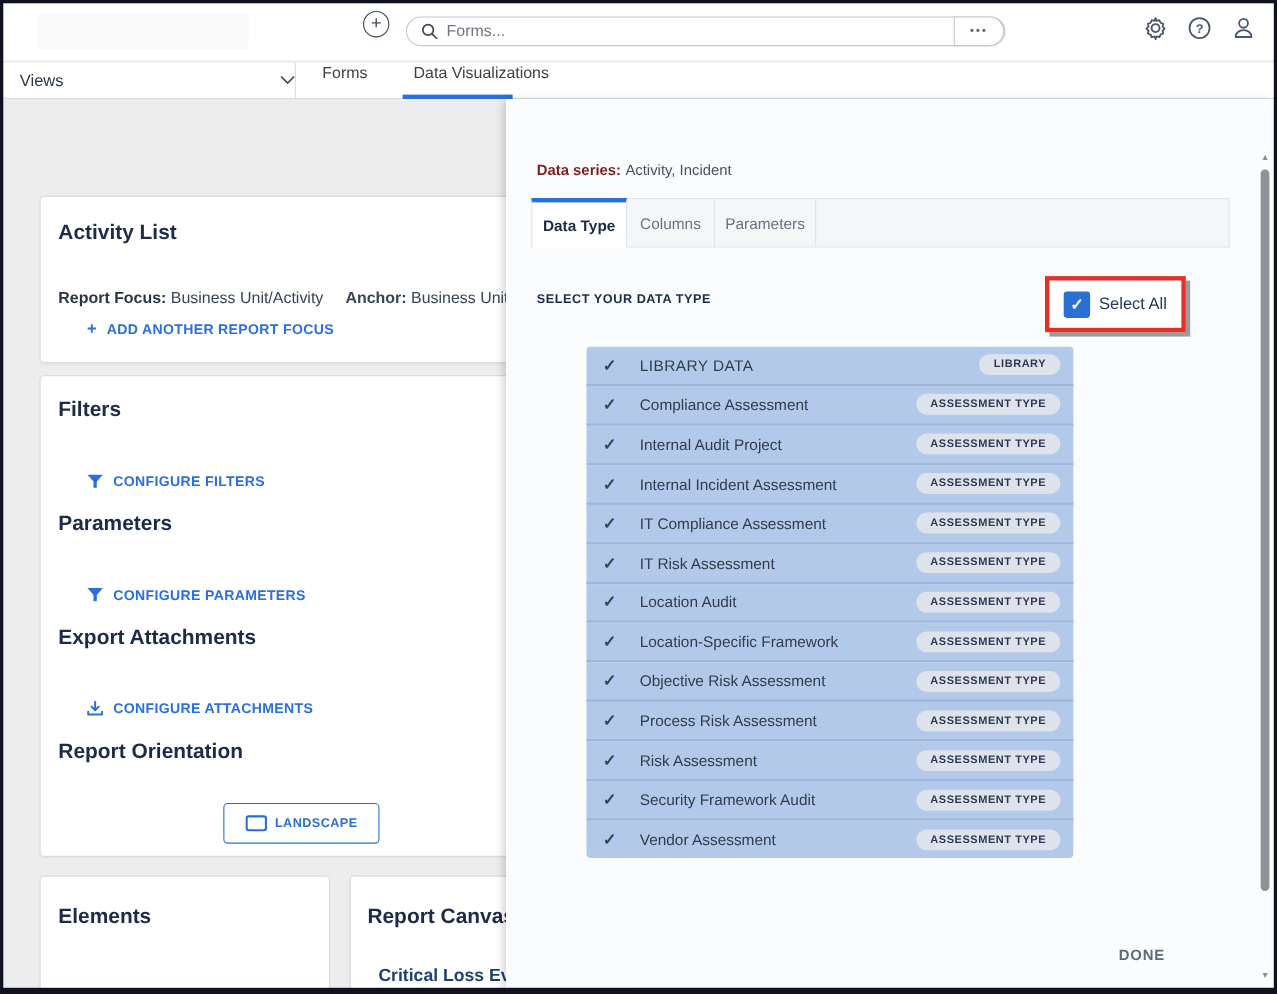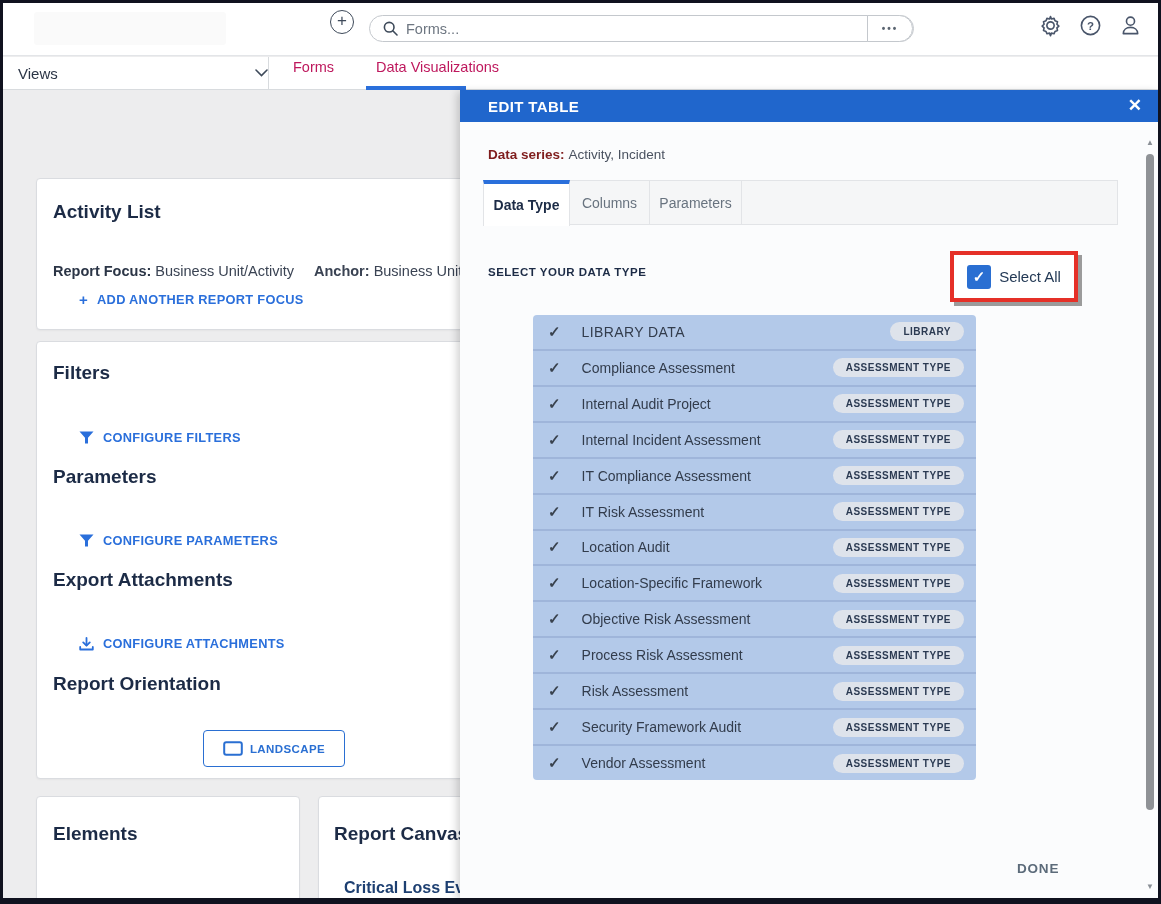--- a/index.html
+++ b/index.html
@@ -21,21 +21,21 @@
   .searchbox .mag { margin-left:13px; flex:0 0 auto; }
   .searchbox .ph { margin-left:8px; color:#6d7681; font-size:14.5px; }
   .search-more { position:absolute; right:0; top:-1px; height:27px; width:46px; border:1px solid #c4c8cd; border-radius:0 14px 14px 0; display:flex; align-items:center; justify-content:center; color:#5a6470; font-size:10px; letter-spacing:2px; font-weight:bold; background:#fff; }
   .tb-icons { position:absolute; right:18px; top:13px; display:flex; gap:15px; }
   .tb-icon { width:25px; height:25px; display:flex; align-items:center; justify-content:center; cursor:pointer; }
 
   
   .tabrow { position:absolute; top:57px; left:0; width:1161px; height:33px; background:#ffffff; border-bottom:1px solid #d8dbde; z-index:9; }
   .views-dd { position:absolute; left:18px; top:0; height:32px; width:250px; display:flex; align-items:center; justify-content:space-between; color:#2b3546; font-size:15px; cursor:pointer; }
   .vdiv { position:absolute; left:268px; top:0; bottom:0; width:1px; background:#d8dbde; }
-  .tab { position:absolute; top:0; height:20px; display:flex; align-items:center; color:#be185d; font-size:14.5px; cursor:pointer; }
+  .tab { position:absolute; top:0; height:20px; display:flex; align-items:center; color:#404040; font-size:14.5px; cursor:pointer; }
   .tab-forms { left:293px; }
   .tab-dv { left:376px; }
   .tab-underline { position:absolute; left:366px; top:29px; width:100px; height:4px; background:#2a6fdb; }
 
   
   .content { position:absolute; top:90px; left:0; width:1161px; bottom:0; background:#ededee; }
   .page-title { position:absolute; left:36px; top:30px; font-size:27px; font-weight:bold; color:#1c2b46; }
   .page-title .colon { margin:0 6px 0 5px; }
   .card { position:absolute; background:#ffffff; border:1px solid #dadce0; border-radius:4px; box-shadow:0 1px 2px rgba(0,0,0,0.04); }
   .card-activity { left:36px; top:88px; width:450px; height:152px; }
@@ -212,24 +212,20 @@
       <h2 class="ce-title">Elements</h2>
     </section>
 
     <section class="card card-canvas">
       <h2 class="cc-title">Report Canvas</h2>
       <div class="cc-item">Critical Loss Ev</div>
     </section>
   </main>
 
   <aside class="panel">
-    <div class="panel-header">
-      <span class="panel-title">EDIT TABLE</span>
-      <span class="panel-close">✕</span>
-    </div>
 
     <div class="data-series">
       <b>Data series:</b><span>Activity, Incident</span>
     </div>
 
     <div class="tabstrip">
       <div class="ptab ptab-1">Data Type</div>
       <div class="ptab ptab-2">Columns</div>
       <div class="ptab ptab-3">Parameters</div>
     </div>

